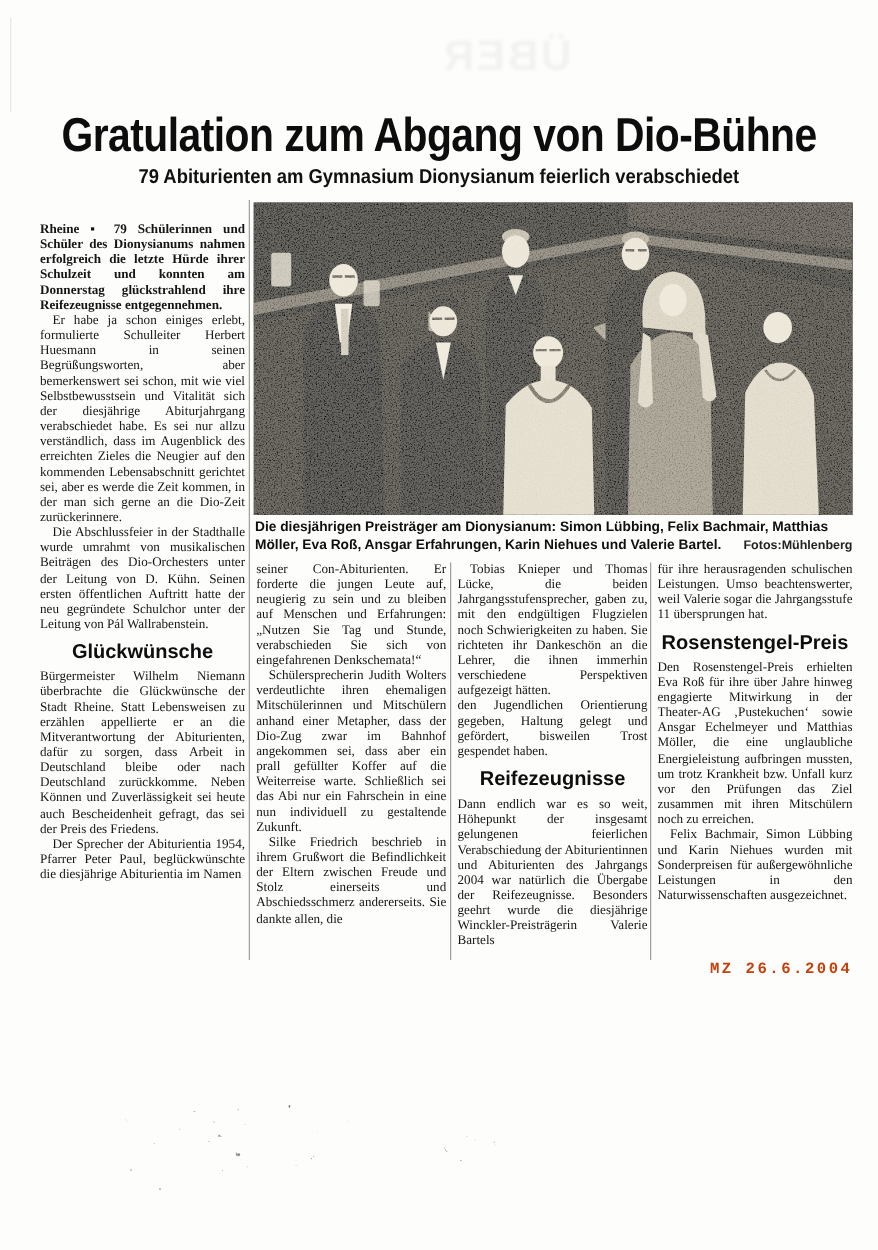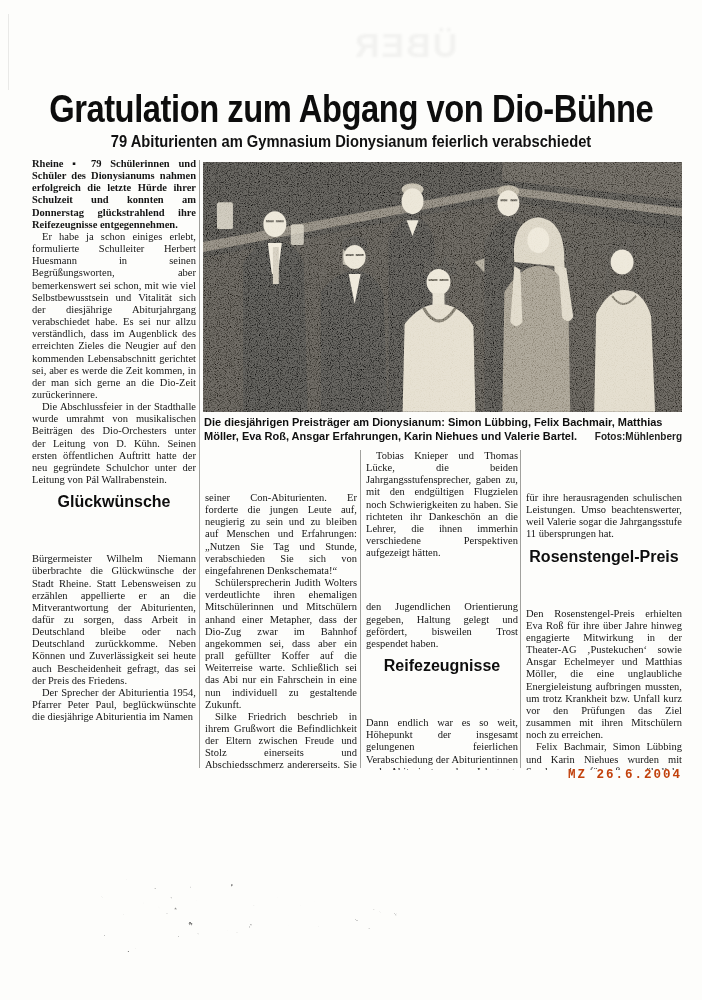--- a/index.html
+++ b/index.html
@@ -29,22 +29,22 @@
     font:700 16px "Liberation Sans", sans-serif; color:#111;
     transform:scaleX(.92); transform-origin:50% 50%; white-space:nowrap;
   }
   
   .col { position:absolute; overflow:hidden; }
   .bt {
     font-family:"Liberation Serif", serif; font-size:10.5px; line-height:12.15px;
     text-align:justify; color:#151515; hyphens:auto; -webkit-hyphens:auto;
   }
   .p { text-indent:10px; }
-  .p.ni { text-indent:0;margin-top:42px; }
-  .lead { font-weight:700; text-indent:0; }
+  .p.ni { text-indent:0; }
+  .lead { font-weight:700; text-indent:0;margin-top:20px; }
   .colhead {
     font:700 16px "Liberation Sans", sans-serif; text-align:center;
     color:#0e0e0e; margin:7px 0 5px 0;
   }
   .vrule { position:absolute; width:1px; background:#70706a; opacity:.65; }
   
   .photo { position:absolute; left:203px; top:162px; width:479px; height:250px; background:#16130f; }
   .photo svg { display:block; }
   .caption {
     position:absolute; left:204px; top:416px; width:478px;

